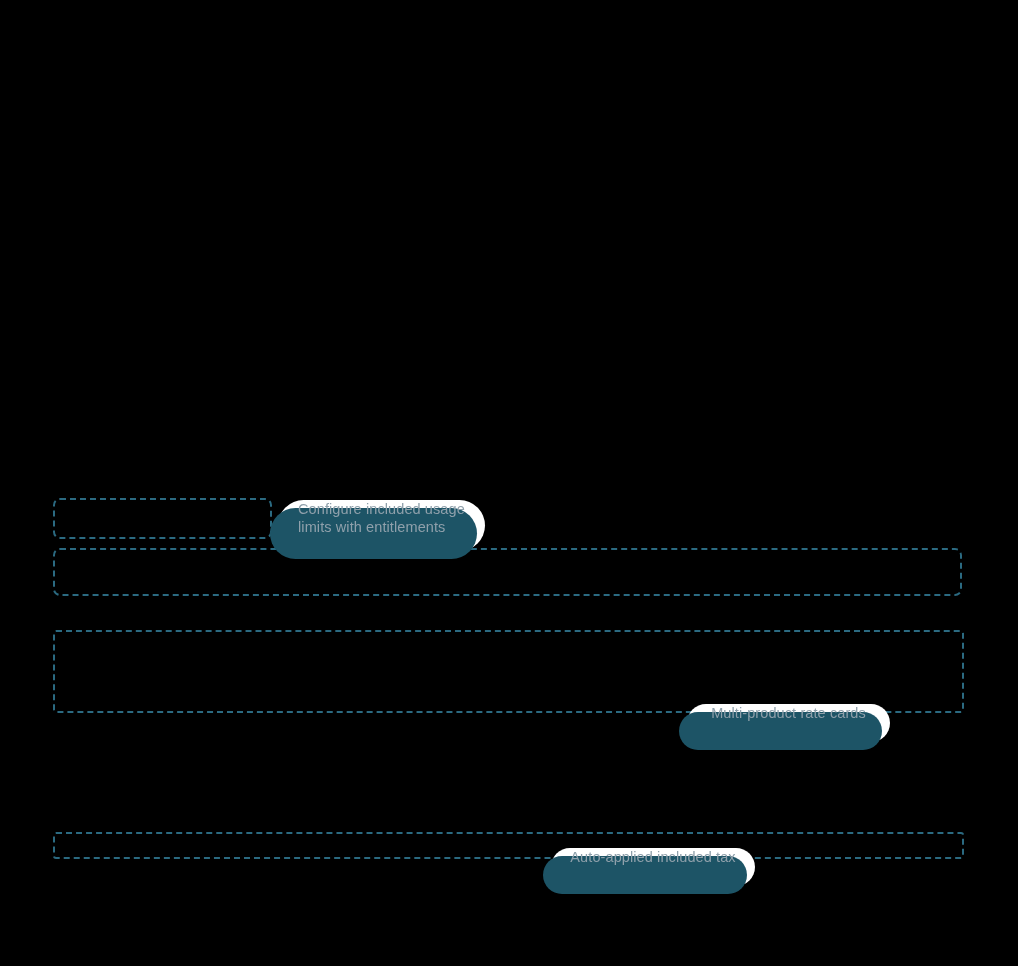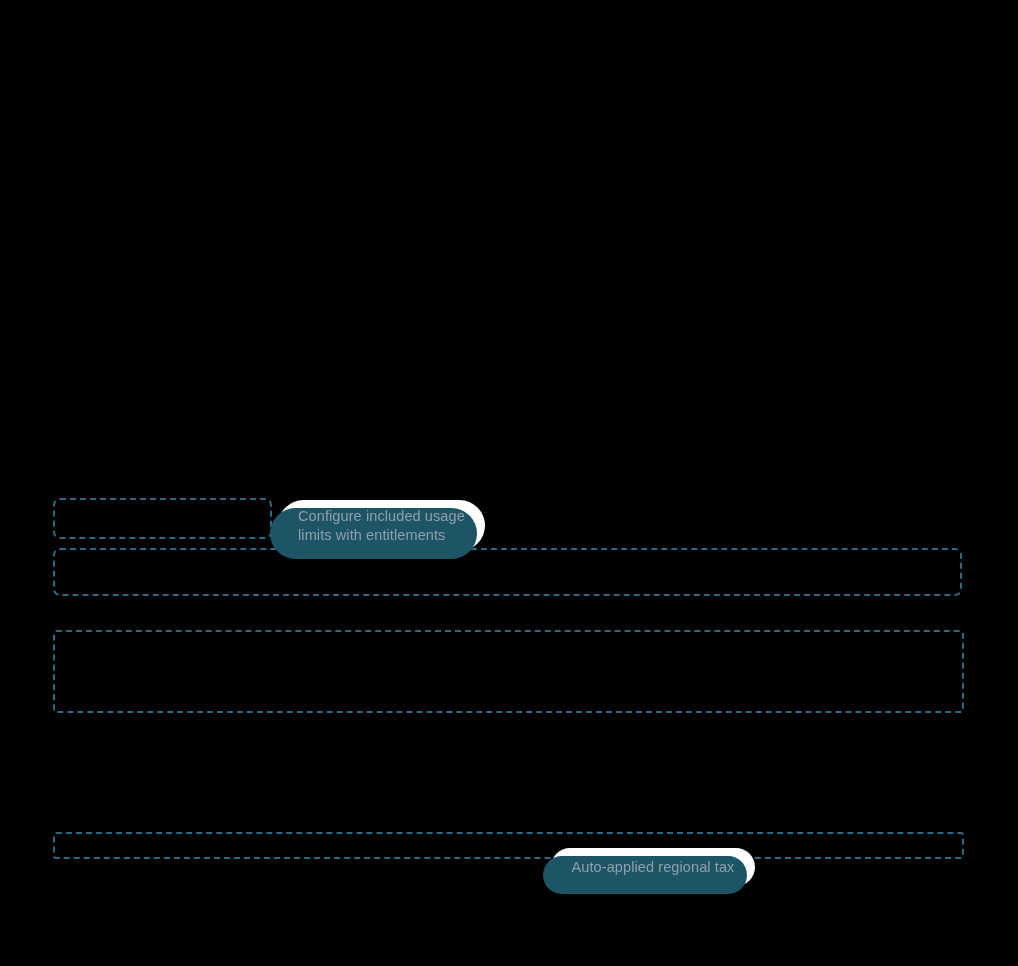--- a/index.html
+++ b/index.html
@@ -30,21 +30,20 @@
     background: transparent;
   }
 
   
   .pill {
     position: absolute;
     box-sizing: border-box;
     background: #ffffff;
     border-radius: 999px;
     display: flex;
-    align-items: center;
     justify-content: center;
     text-align: center;
     color: #8fa0ab;
     letter-spacing: 0.1px;
     z-index: 5;
   }
   .pill .pill-label {
     display: block;
     line-height: 1.25;
     white-space: pre-line;
@@ -106,18 +105,21 @@
   <div class="dashed-box box-3"></div>
 
   <div class="dashed-box box-4"></div>
 
   <div class="pill pill-1">
     <span class="pill-label">Configure included usage
 limits with entitlements</span>
   </div>
 
 
+  <div class="pill pill-3">
+    <span class="pill-label">Multi-product rate cards</span>
+  </div>
 
   <div class="pill pill-4">
-    <span class="pill-label">Auto-applied regional tax</span>
+    <span class="pill-label">Auto-applied included tax</span>
   </div>
 
 </div>
 
 </body></html>

